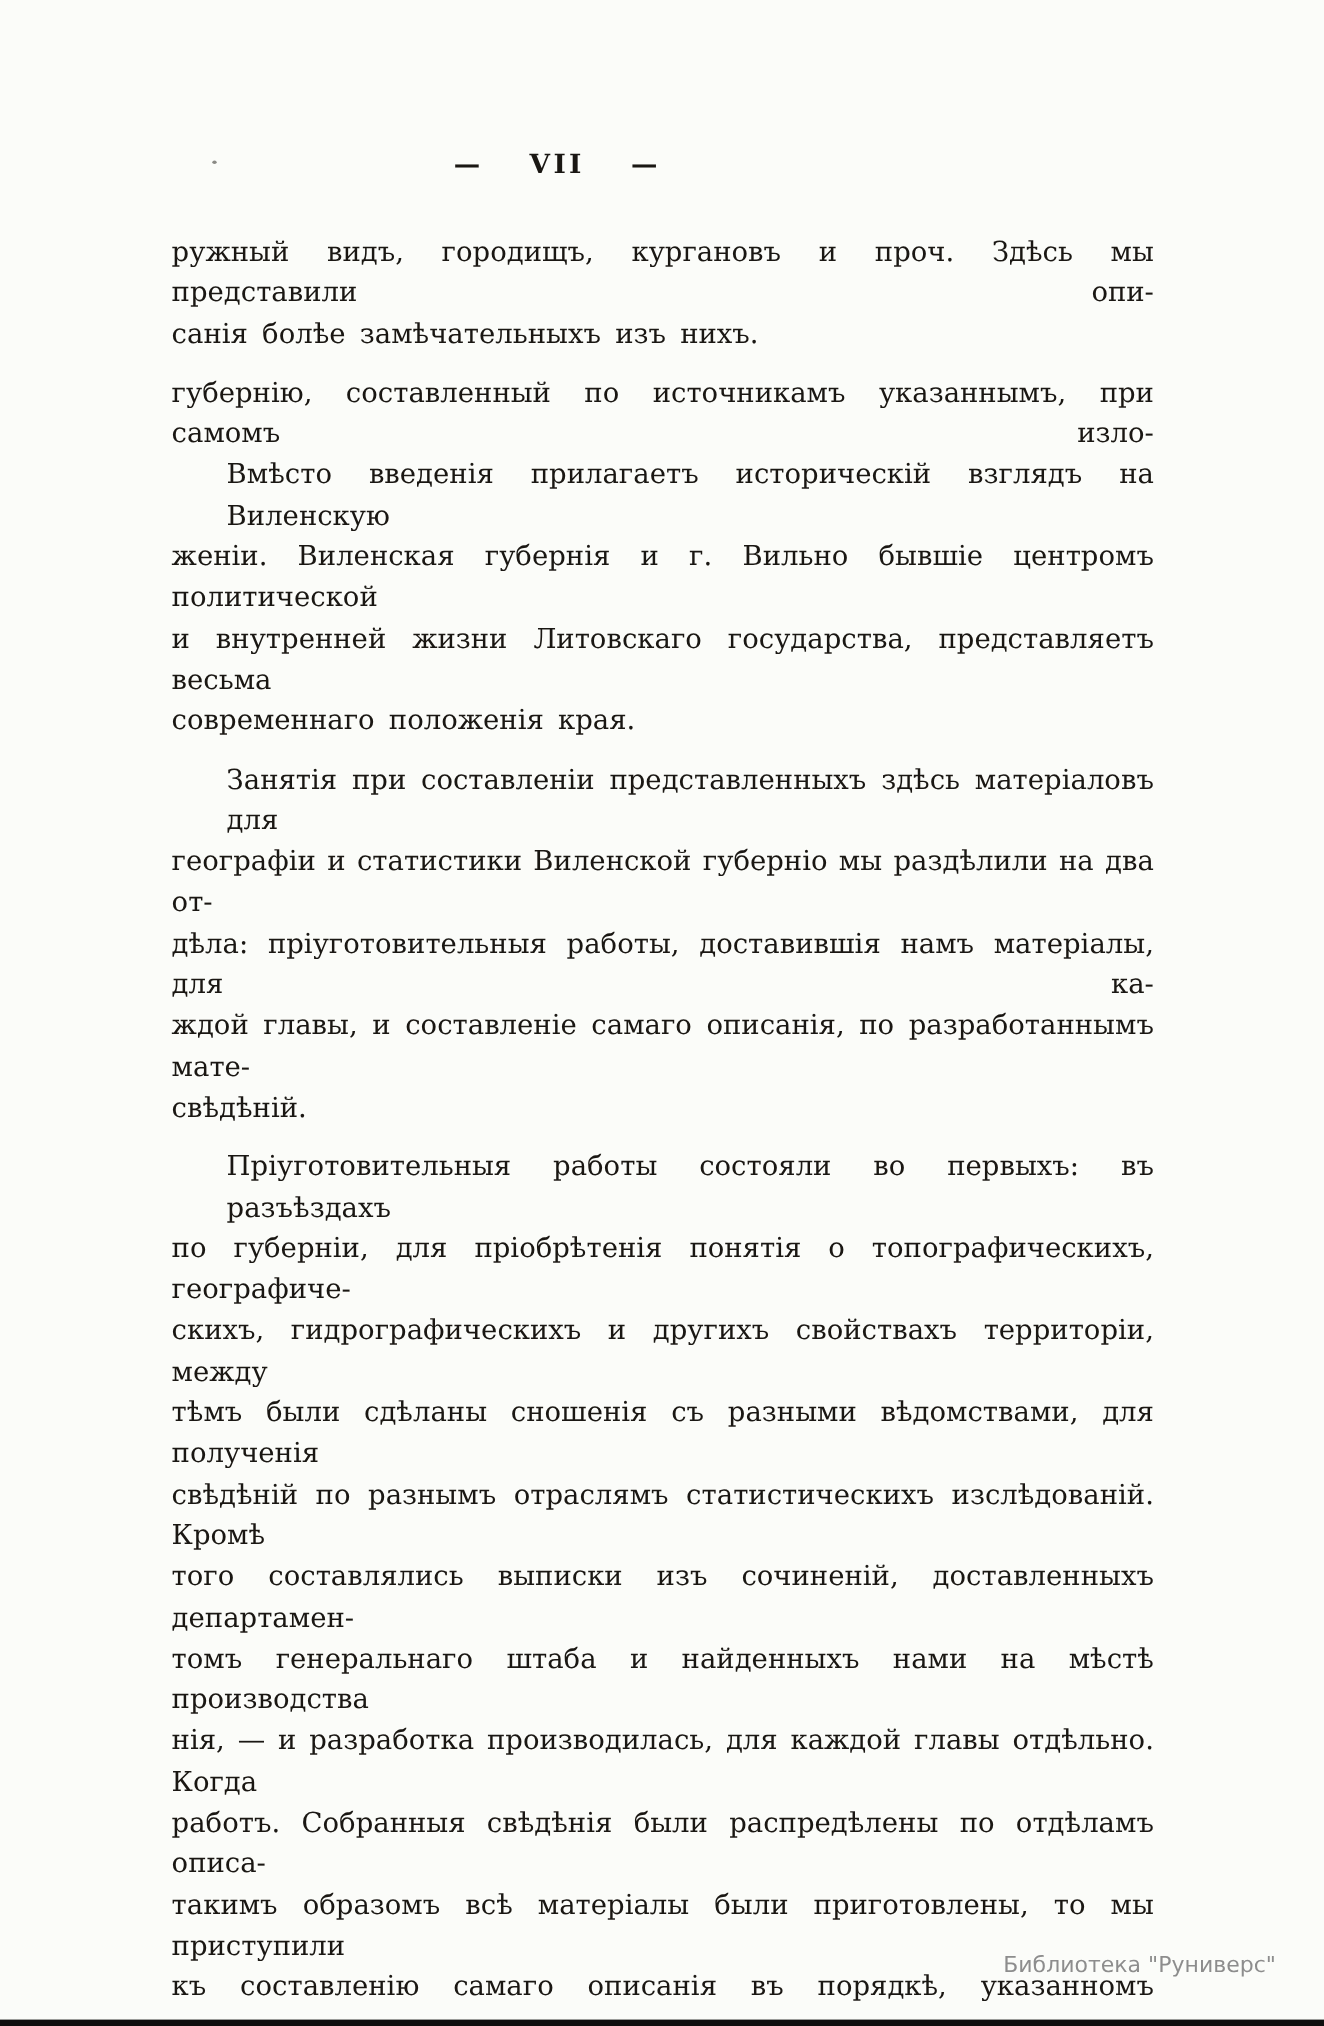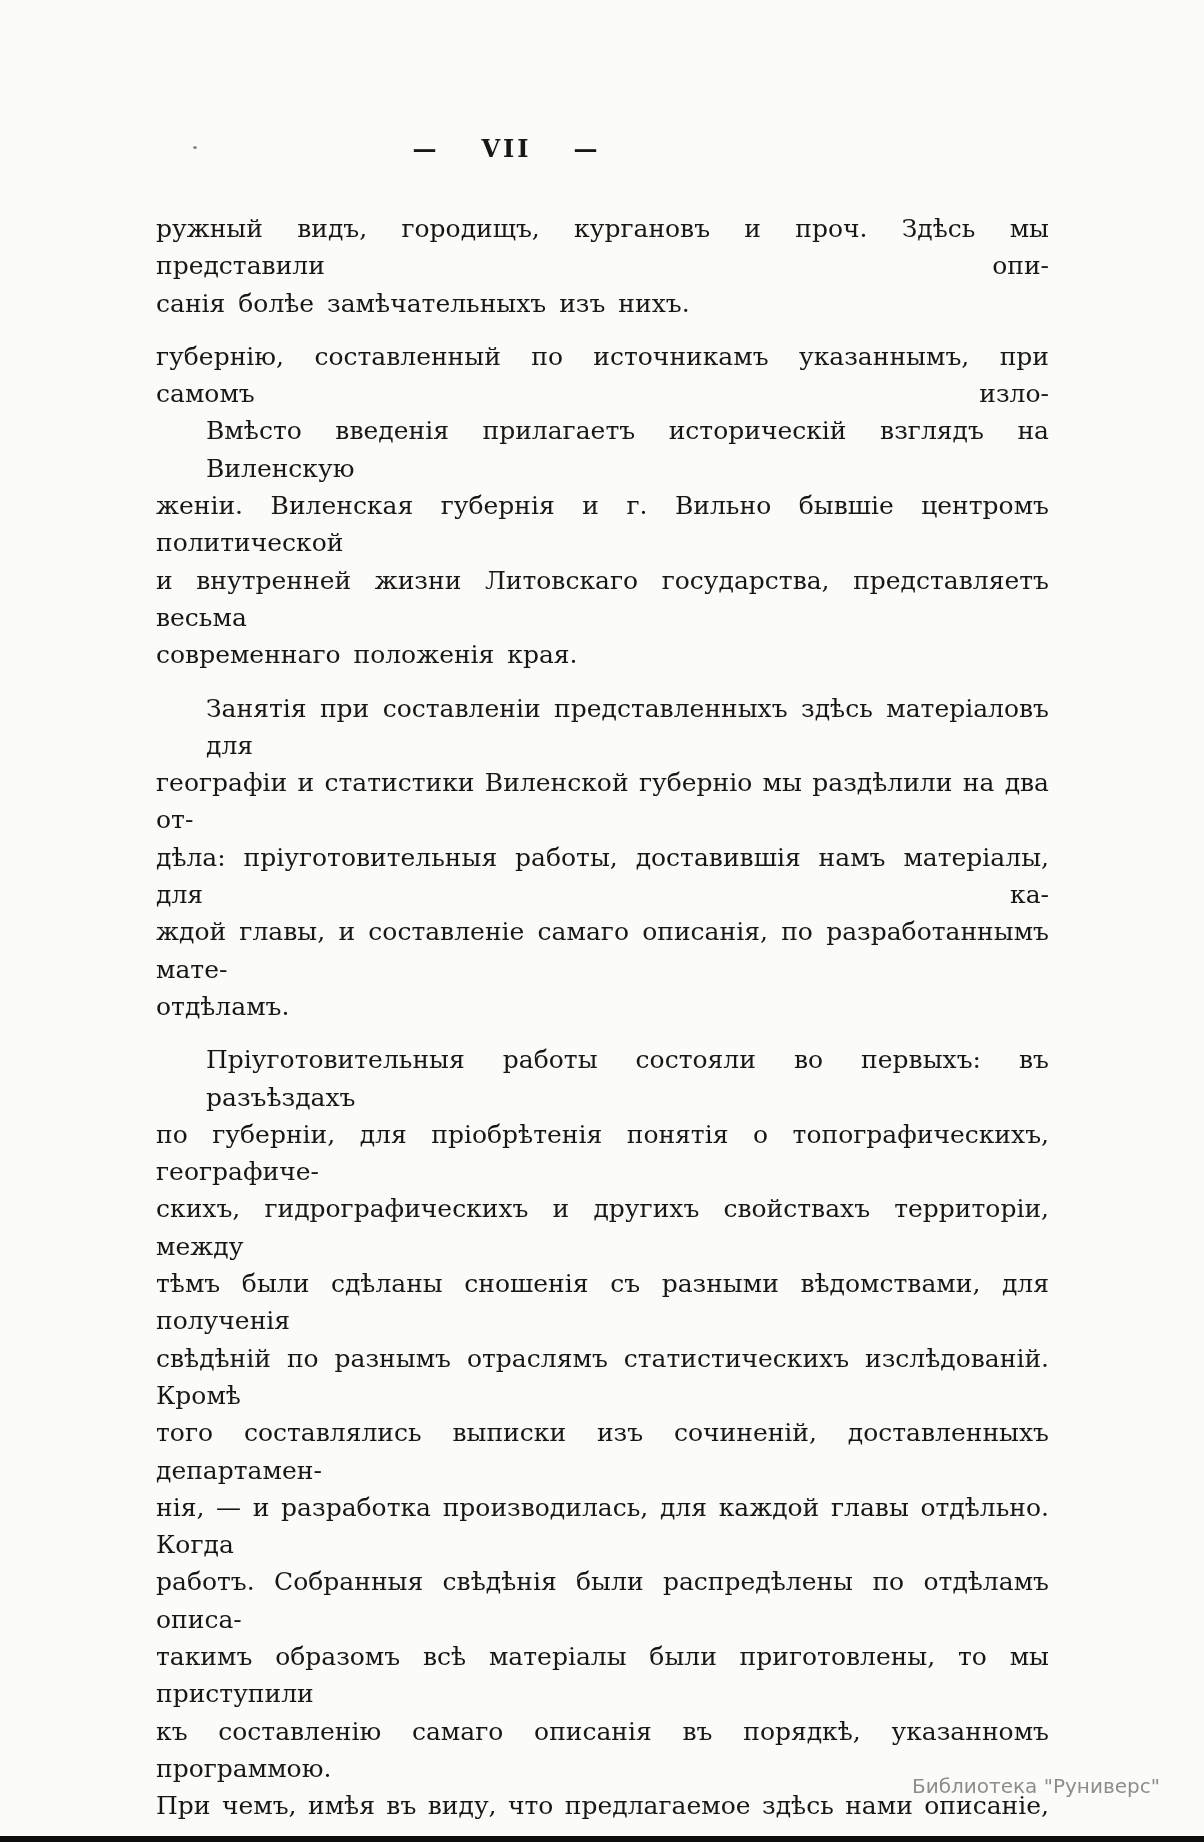--- a/index.html
+++ b/index.html
@@ -85,29 +85,30 @@
         <div class="line indent">Вмѣсто введенія прилагаетъ историческій взглядъ на Виленскую</div>
         <div class="line">женіи. Виленская губернія и г. Вильно бывшіе центромъ политической</div>
         <div class="line">и внутренней жизни Литовскаго государства, представляетъ весьма</div>
         <div class="line last">современнаго положенія края.</div>
       </div>
       <div class="para">
         <div class="line indent">Занятія при составленіи представленныхъ здѣсь матеріаловъ для</div>
         <div class="line">географіи и статистики Виленской губерніо мы раздѣлили на два от-</div>
         <div class="line">дѣла: пріуготовительныя работы, доставившія намъ матеріалы, для ка-</div>
         <div class="line">ждой главы, и составленіе самаго описанія, по разработаннымъ мате-</div>
-        <div class="line last">отдѣламъ.</div>
+        <div class="line last">свѣдѣній.</div>
       </div>
       <div class="para">
         <div class="line indent">Пріуготовительныя работы состояли во первыхъ: въ разъѣздахъ</div>
         <div class="line">по губерніи, для пріобрѣтенія понятія о топографическихъ, географиче-</div>
         <div class="line">скихъ, гидрографическихъ и другихъ свойствахъ территоріи, между</div>
         <div class="line">тѣмъ были сдѣланы сношенія съ разными вѣдомствами, для полученія</div>
         <div class="line">свѣдѣній по разнымъ отраслямъ статистическихъ изслѣдованій. Кромѣ</div>
         <div class="line">того составлялись выписки изъ сочиненій, доставленныхъ департамен-</div>
+        <div class="line">томъ генеральнаго штаба и найденныхъ нами на мѣстѣ производства</div>
         <div class="line">нія, — и разработка производилась, для каждой главы отдѣльно. Когда</div>
         <div class="line">работъ. Собранныя свѣдѣнія были распредѣлены по отдѣламъ описа-</div>
         <div class="line">такимъ образомъ всѣ матеріалы были приготовлены, то мы приступили</div>
         <div class="line">къ составленію самаго описанія въ порядкѣ, указанномъ программою.</div>
         <div class="line">При чемъ, имѣя въ виду, что предлагаемое здѣсь нами описаніе, есть</div>
         <div class="line">нечто иное, какъ сводъ матеріаловъ, для географіи и статистики, мы</div>
       </div>
     </div>
 
   <div class="watermark">Библиотека "Руниверс"</div>

